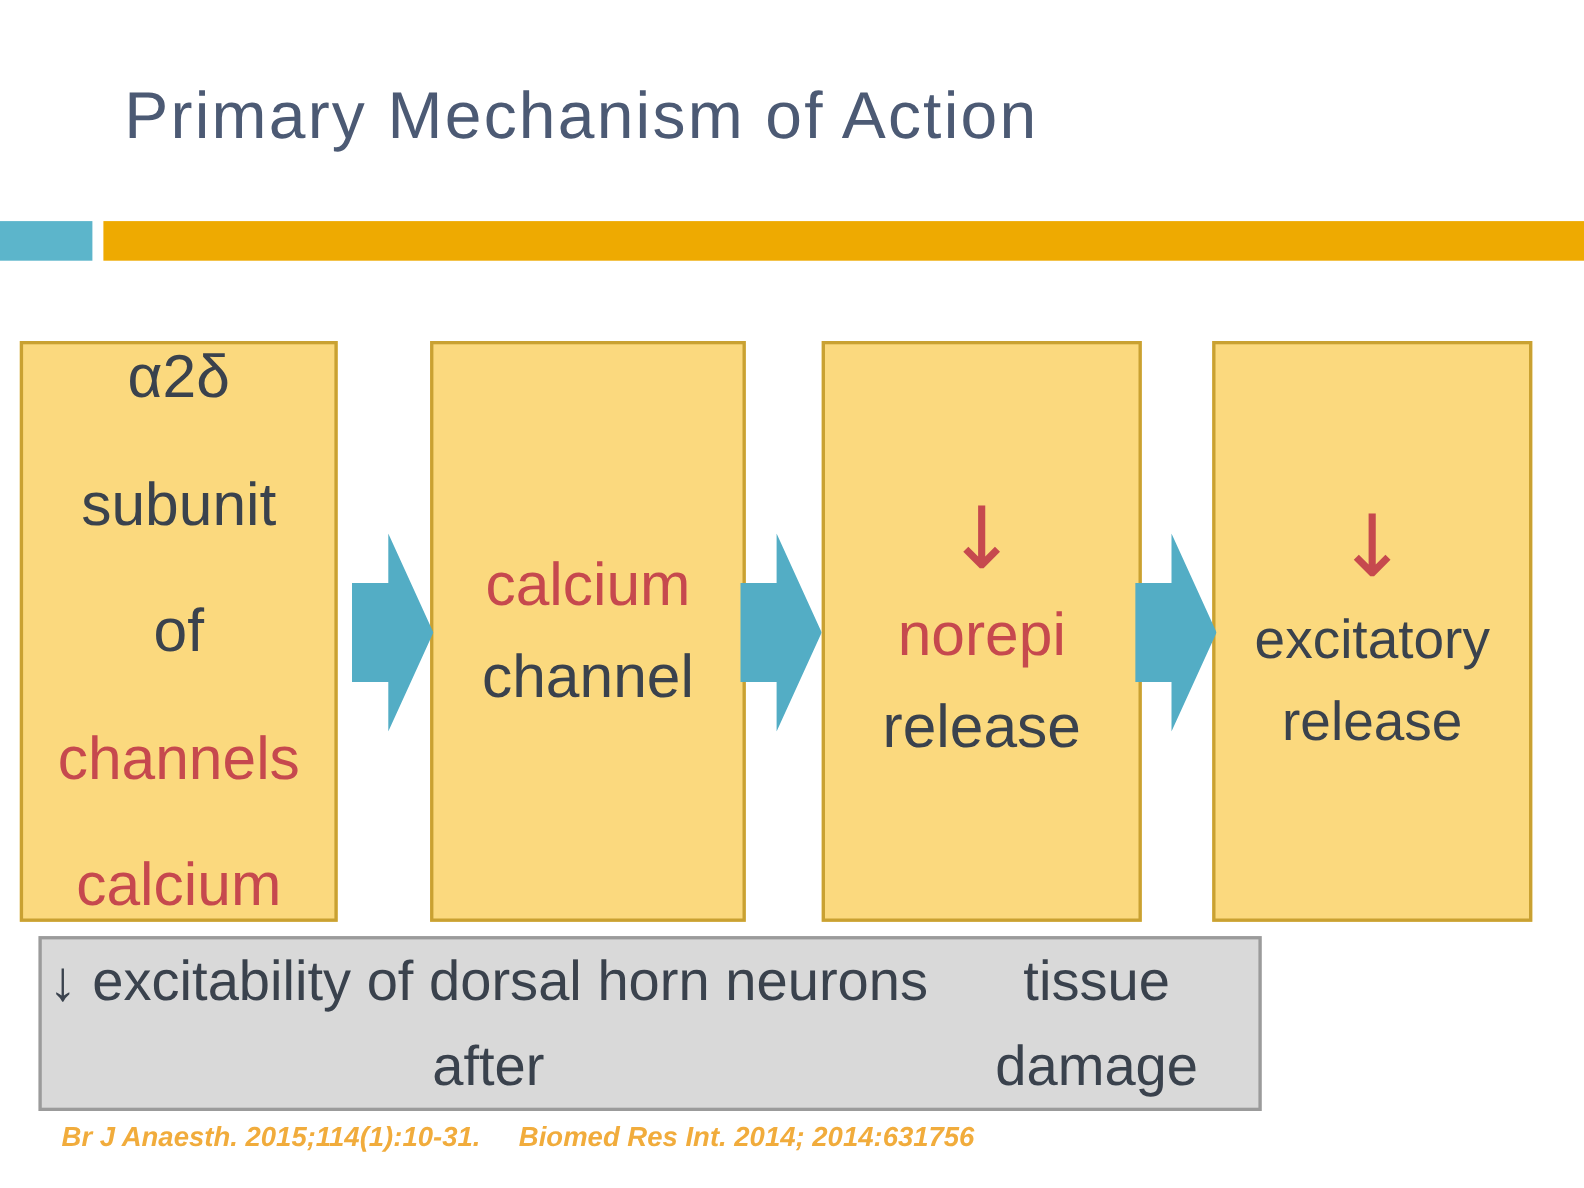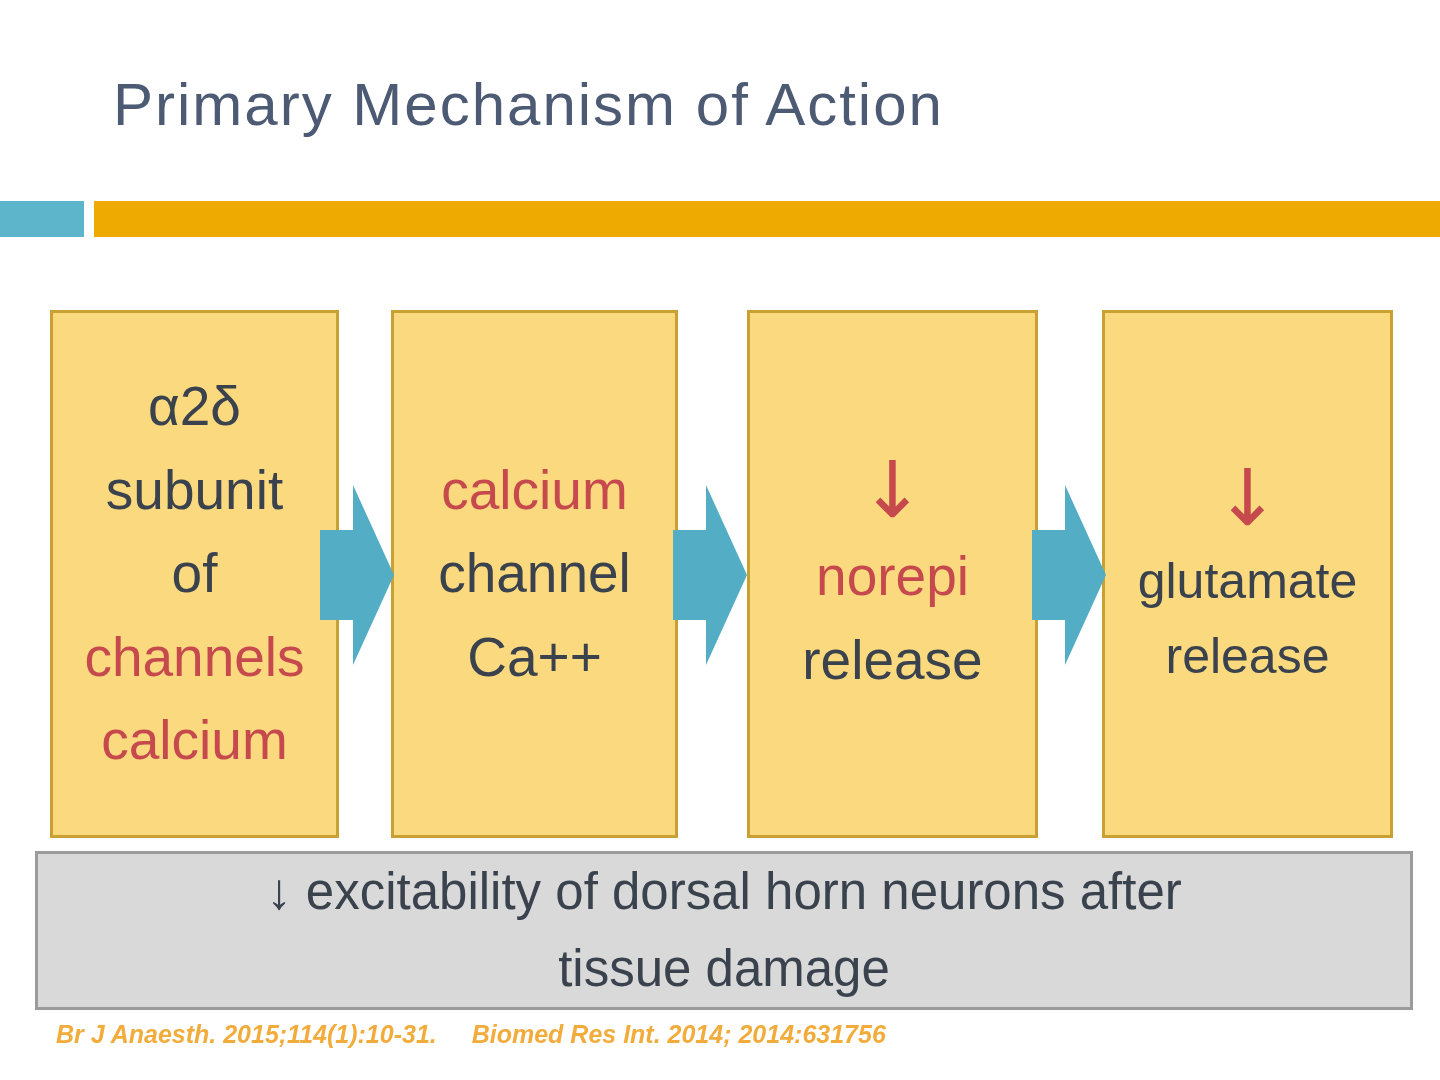--- a/index.html
+++ b/index.html
@@ -35,44 +35,43 @@
     border:3px solid #C9A132;
     display:flex;
     flex-direction:column;
     justify-content:center;
     align-items:center;
     text-align:center;
     font-size:55px;
     line-height:1.52;
     color:#3A424D;
   }
-  .flow-box.b0 { left:50px;  width:289px; }
+  .flow-box.b0 { left:18px;  width:289px;gap:32px; }
   .flow-box.b1 { left:391px; width:287px; }
   .flow-box.b2 { left:747px; width:291px; }
   .flow-box.b3 { left:1102px; width:291px; font-size:50px; line-height:1.5; }
   .box-line[data-color="red"] { color:#C6494E; }
   .box-line.glyph-arrow {
     font-size:78px;
     line-height:1.15;
     font-family:"DejaVu Sans", sans-serif;
   }
   .flow-arrow {
     position:absolute;
     top:485px; width:74px; height:180px;
   }
   .flow-arrow.a0 { left:320px; }
   .flow-arrow.a1 { left:673px; }
   .flow-arrow.a2 { left:1032px; }
   .summary-box {
     position:absolute;
-    left:35px; top:851px; width:1378px; height:159px;
+    left:35px; top:851px; width:1112px; height:159px;
     background:#D9D9D9;
     border:3px solid #9B9B9B;
     display:flex;
-    flex-direction:column;
     justify-content:center;
     align-items:center;
     text-align:center;
     font-size:51px;
     line-height:1.5;
     color:#3A424D;
   }
   .citation {
     position:absolute;
     left:56px; top:1020px;
@@ -96,30 +95,29 @@
 <div class="flow-box b0">
     <div class="box-line" data-color="dark">α2δ</div>
     <div class="box-line" data-color="dark">subunit</div>
     <div class="box-line" data-color="dark">of</div>
     <div class="box-line" data-color="red">channels</div>
     <div class="box-line" data-color="red">calcium</div>
   </div>
 <div class="flow-box b1">
     <div class="box-line" data-color="red">calcium</div>
     <div class="box-line" data-color="dark">channel</div>
-    <div class="box-line" data-color="dark">Ca++</div>
   </div>
 <div class="flow-box b2">
     <div class="box-line glyph-arrow" data-color="red">↓</div>
     <div class="box-line" data-color="red">norepi</div>
     <div class="box-line" data-color="dark">release</div>
   </div>
 <div class="flow-box b3">
     <div class="box-line glyph-arrow" data-color="red">↓</div>
-    <div class="box-line" data-color="dark">glutamate</div>
+    <div class="box-line" data-color="dark">excitatory</div>
     <div class="box-line" data-color="dark">release</div>
   </div>
 
 <svg class="flow-arrow a0" viewBox="0 0 74 180" xmlns="http://www.w3.org/2000/svg">
   <polygon points="0,45 33,45 33,0 74,90 33,180 33,135 0,135" fill="#53ADC5"></polygon>
 </svg>
 <svg class="flow-arrow a1" viewBox="0 0 74 180" xmlns="http://www.w3.org/2000/svg">
   <polygon points="0,45 33,45 33,0 74,90 33,180 33,135 0,135" fill="#53ADC5"></polygon>
 </svg>
 <svg class="flow-arrow a2" viewBox="0 0 74 180" xmlns="http://www.w3.org/2000/svg">

